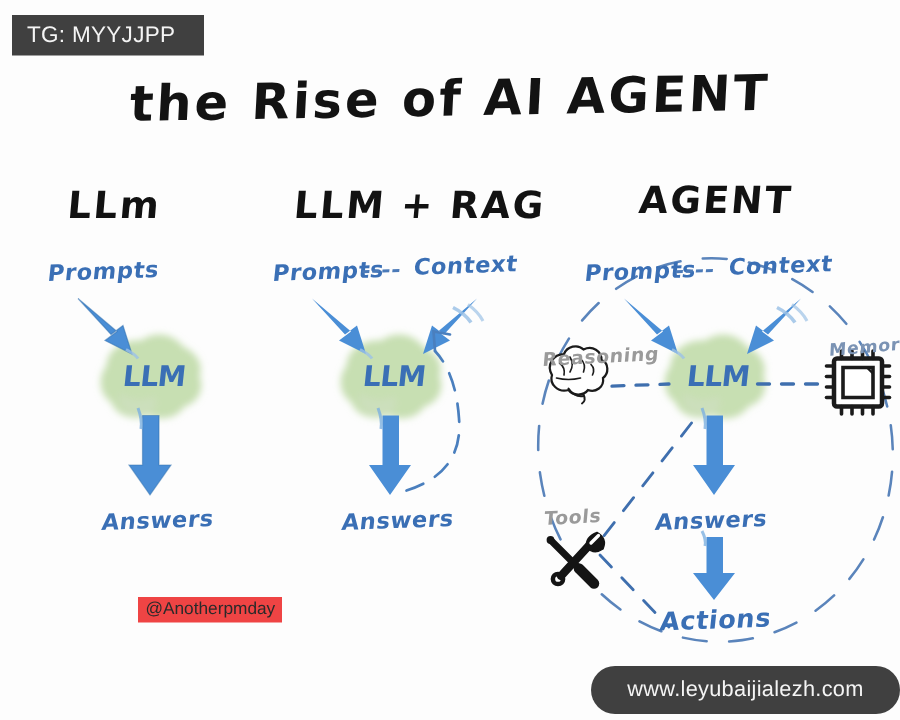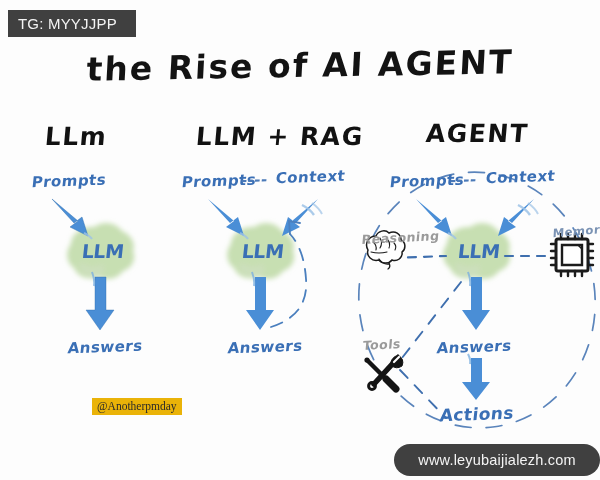--- a/index.html
+++ b/index.html
@@ -92,25 +92,25 @@
     font-size: 11.5px;
     letter-spacing: 0.4px;
     transform: skewX(-8deg) rotate(-5deg);
     font-weight: 700;
   }
 
   
   #handle {
     position: absolute;
     left: 92px; top: 398px;
-    background: #eab308;
+    background: #ef4444;
     color: #2a2a2a;
     font-size: 11.5px;
     padding: 2px 5px 3px 5px;
-    font-family: Liberation Serif, serif;
+    font-family: Liberation Sans, sans-serif;
     white-space: nowrap;
   }
 
   
   #art {
     position: absolute;
     left: 0; top: 0;
     width: 600px; height: 480px;
   }
   .blob-text {

